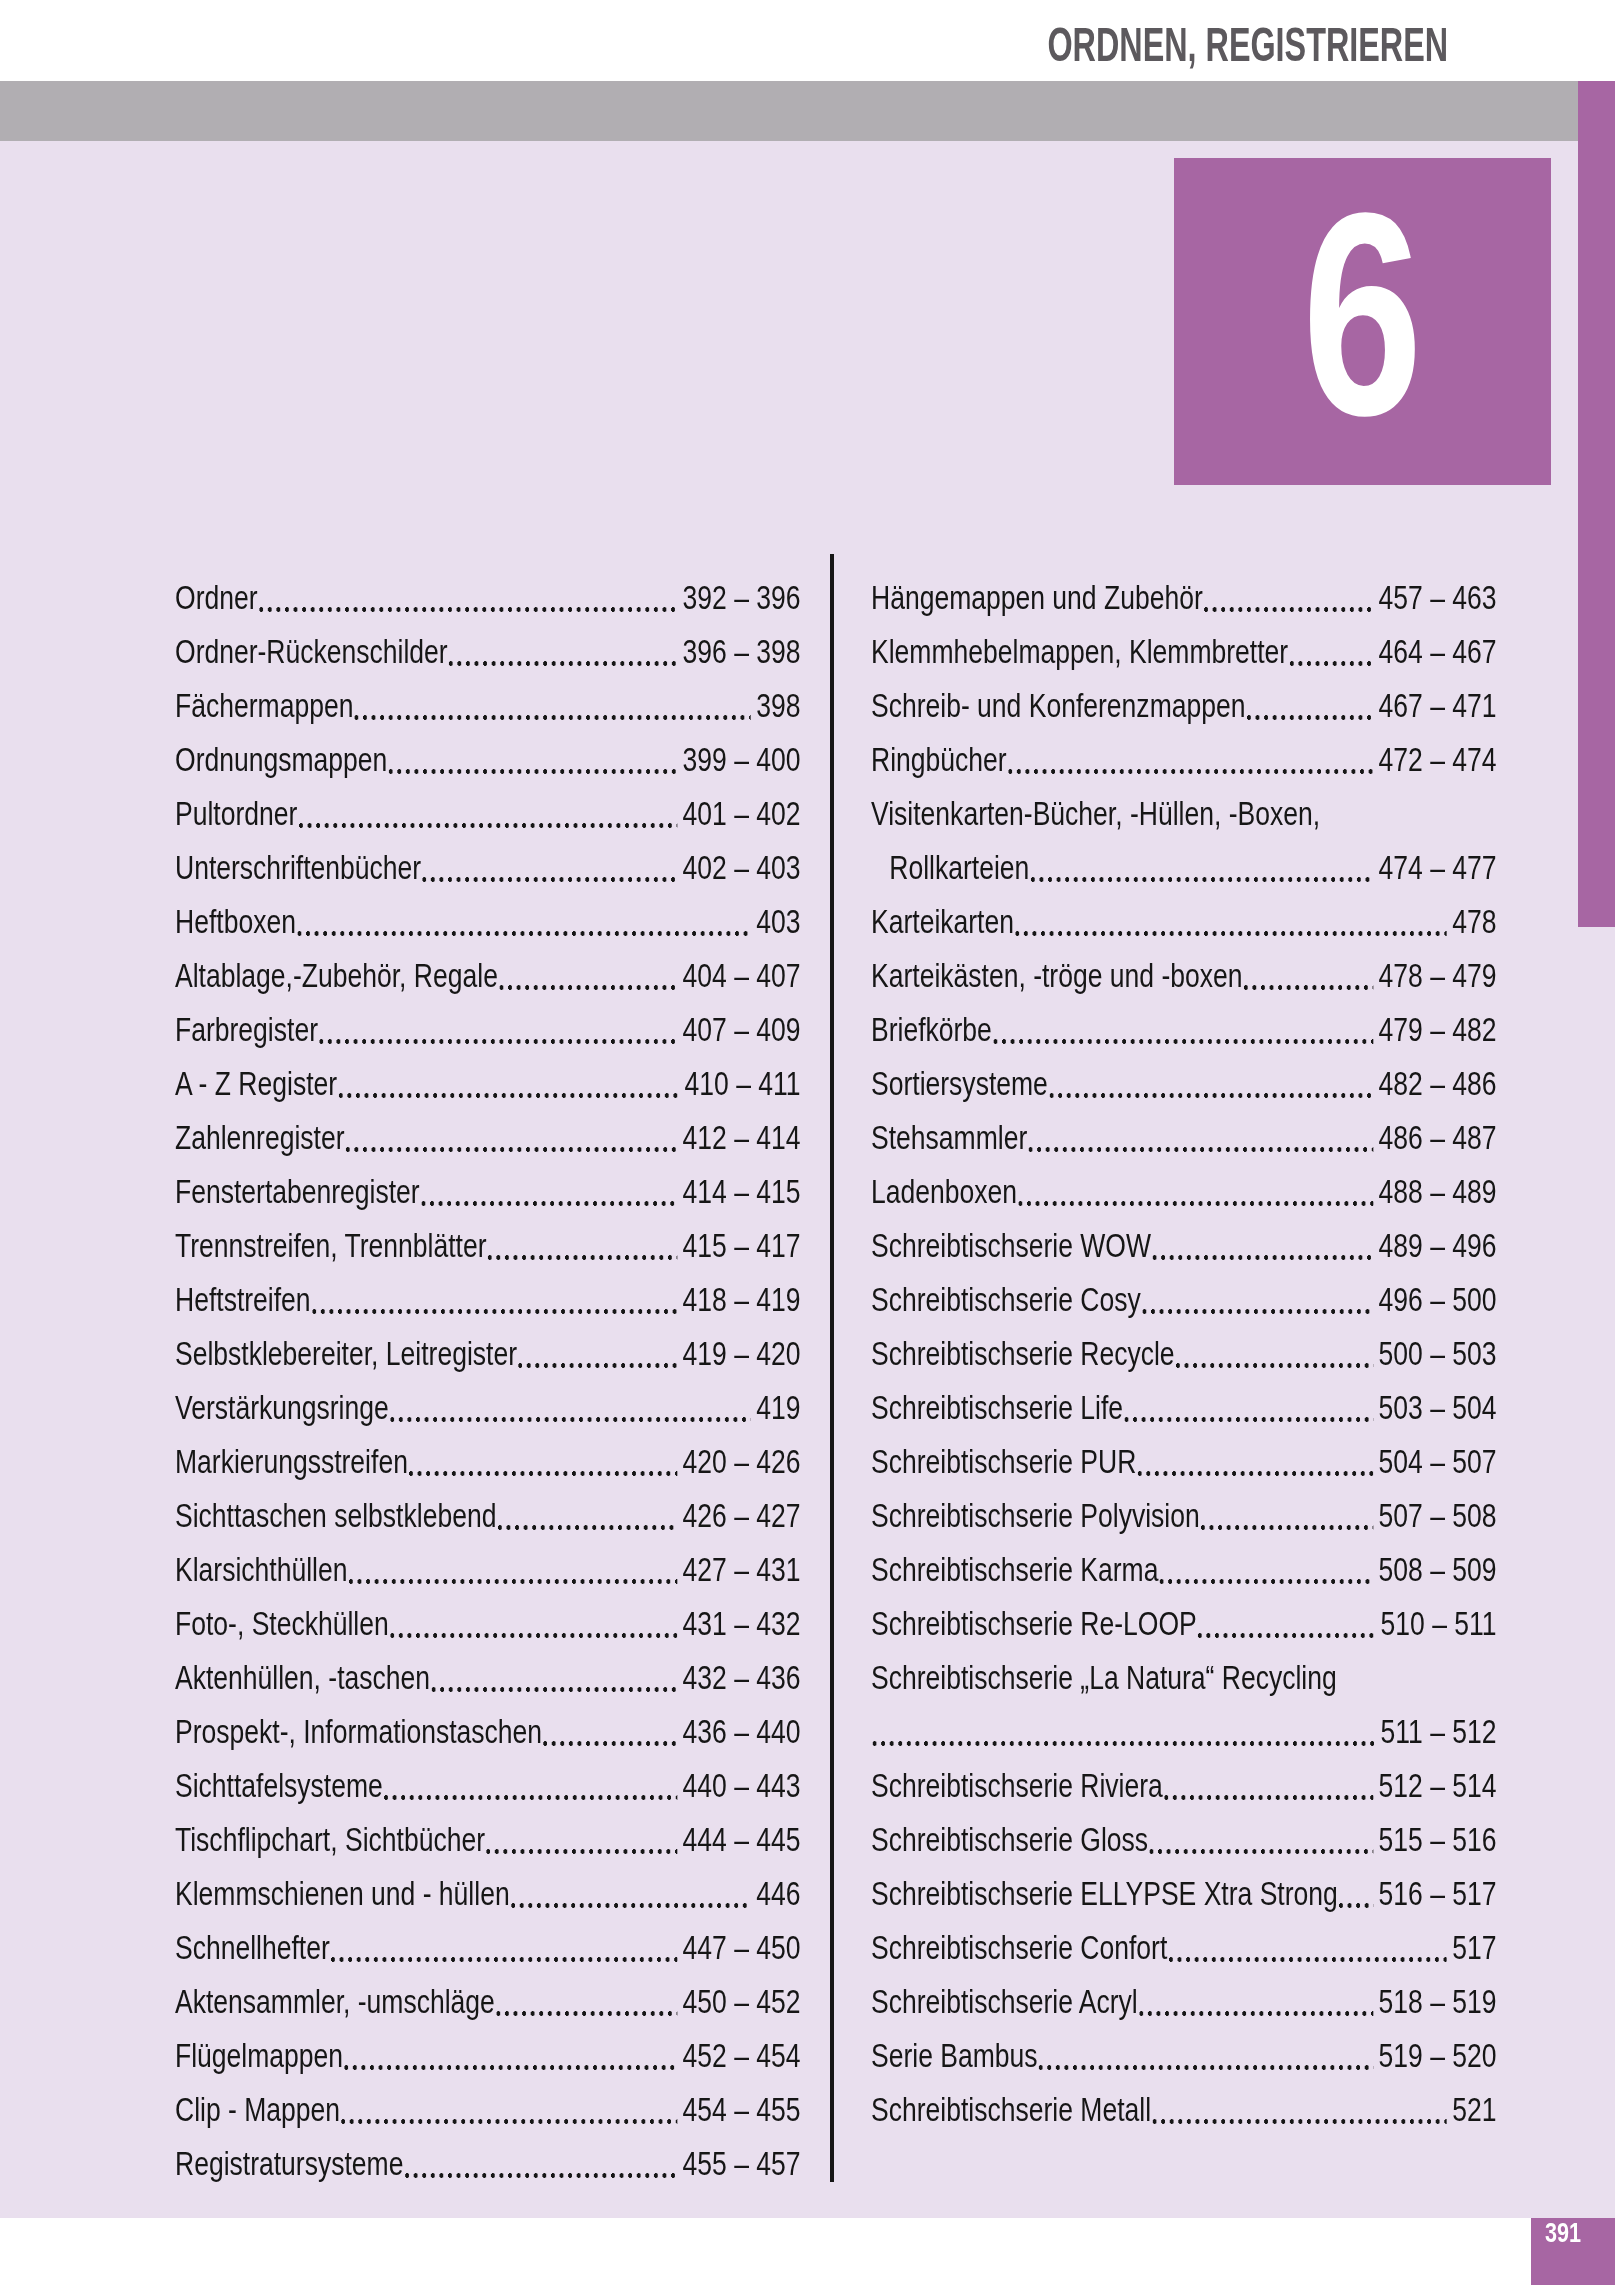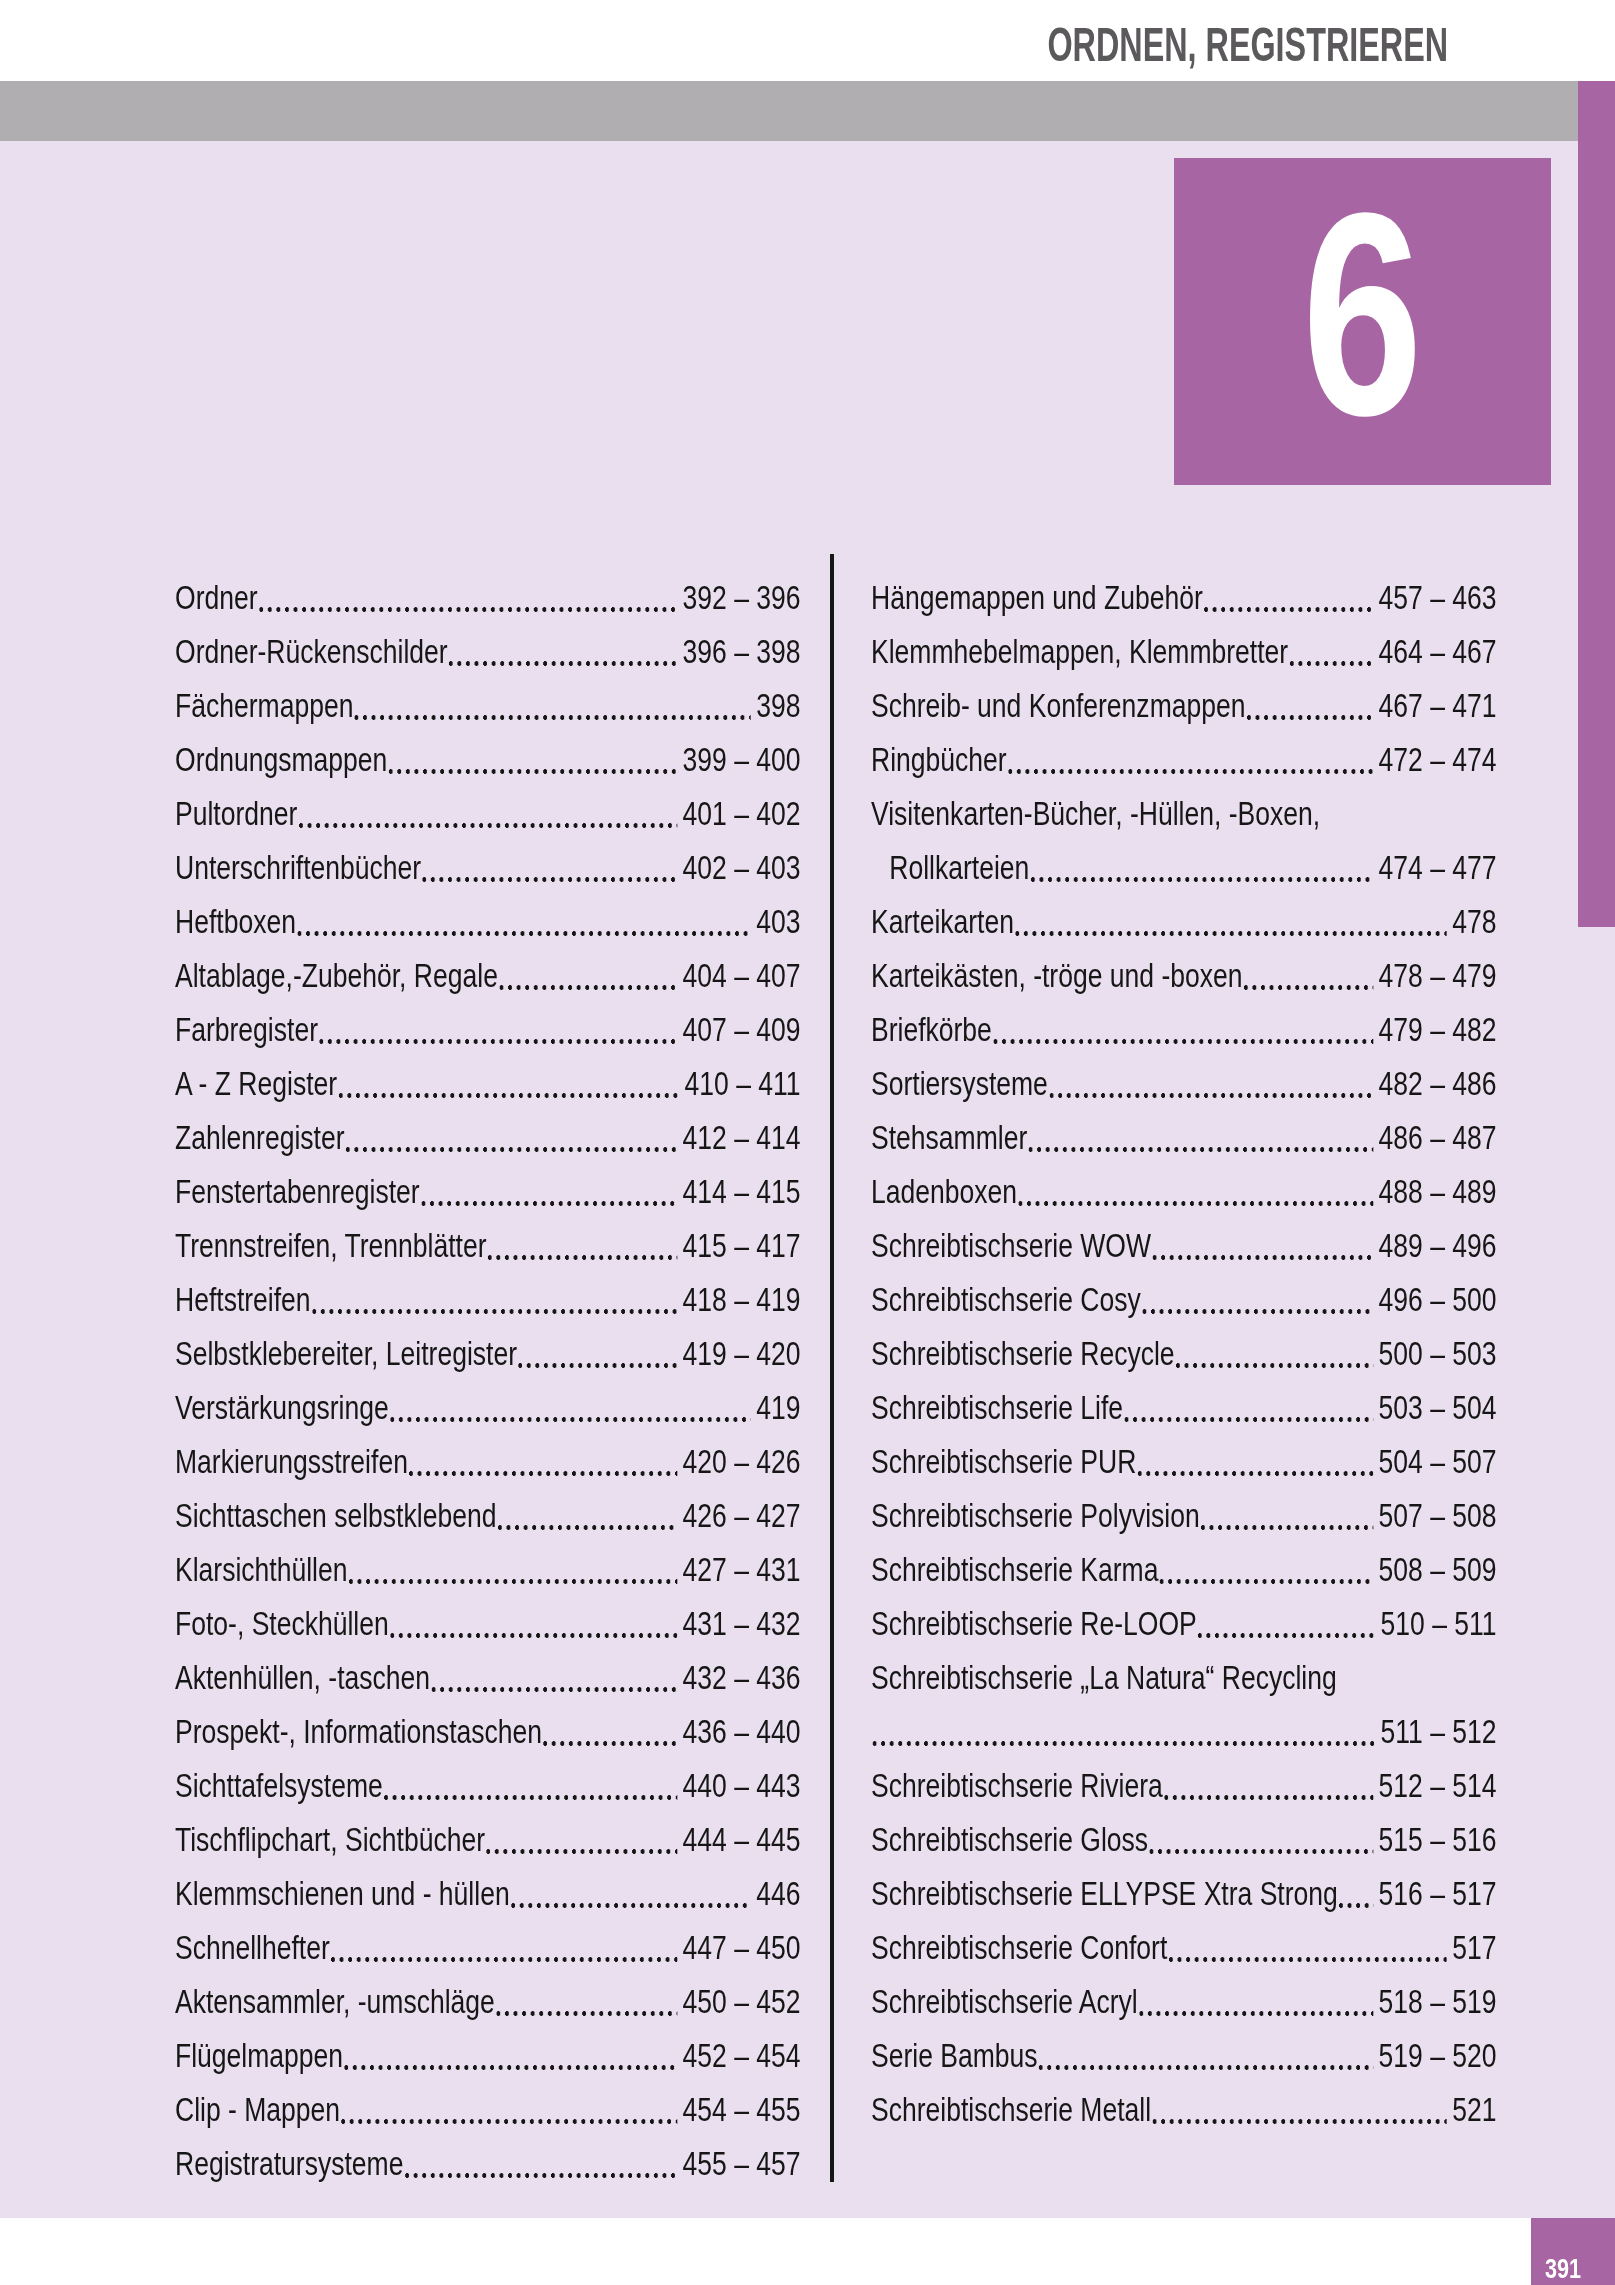--- a/index.html
+++ b/index.html
@@ -121,21 +121,21 @@
   }
   .pages{flex:0 0 auto;}
   .footer-badge{
     position:absolute;
     left:1531px;
     top:2218px;
     width:85px;
     height:67px;
     background:var(--accent);
     display:flex;
-    align-items:flex-end;
+    align-items:flex-start;
     padding-left:13.6px;
   }
   .footer-num{
     color:#ffffff;
     font-size:27px;
     font-weight:bold;
     transform:scaleX(0.8);
     transform-origin:left center;
   }
 </style>

